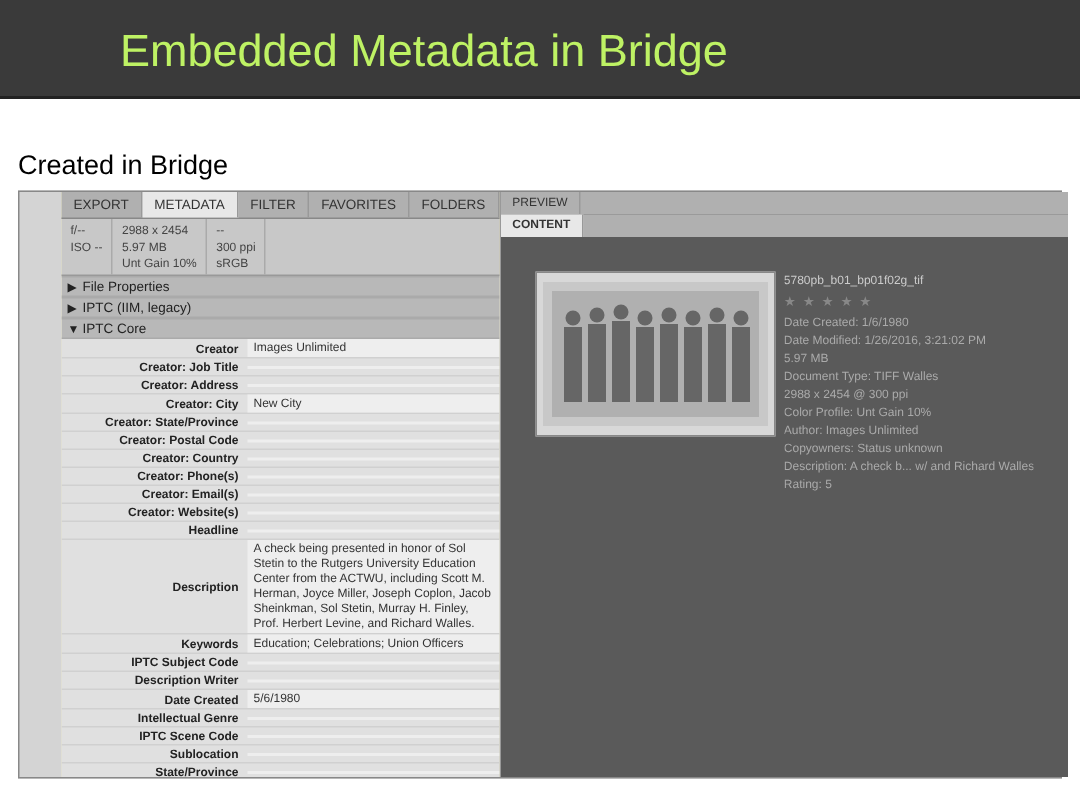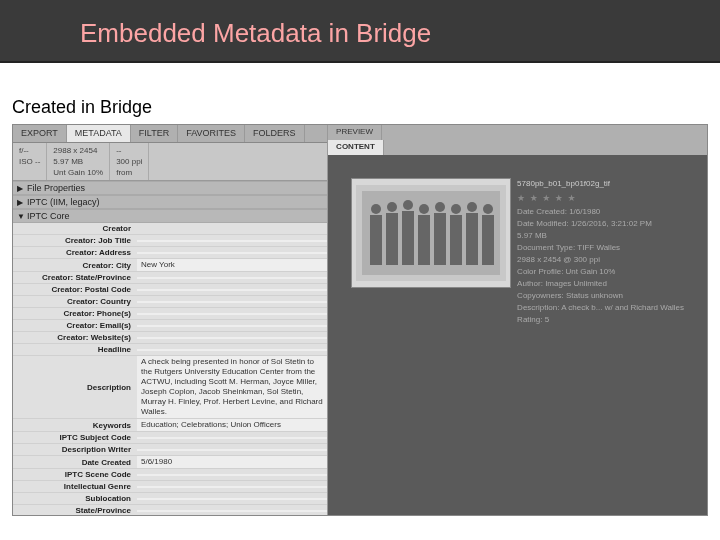--- a/index.html
+++ b/index.html
@@ -1,21 +1,21 @@
 <!DOCTYPE html>
 <html><head>
 <meta charset="utf-8">
 <style>
 * { margin: 0; padding: 0; box-sizing: border-box; font-family: Arial, sans-serif; }
 body { width: 720px; height: 540px; background: #fff; overflow: hidden; }
 .slide-header { background: #3a3a3a; padding: 18px 0 12px 80px; border-bottom: 2px solid #222; }
-.slide-header h1 { color: #fca5a5; font-size: 26px; font-weight: normal; }
+.slide-header h1 { color: #bef264; font-size: 30px; font-weight: normal; }
 .slide-sub { padding: 10px 0 6px 12px; font-size: 18px; color: #000; margin-top: 24px; }
 .app { display: flex; border: 1px solid #888; margin: 0 12px 12px 12px; height: 392px; background: #d4d4d4; }
-.left-panel { width: 328px; border-right: 1px solid #999; display: flex; flex-direction: column; background: #fef9c3; }
+.left-panel { width: 328px; border-right: 1px solid #999; display: flex; flex-direction: column; background: #fef9c3; margin-left: 28px; }
 .tabs { display: flex; background: #b0b0b0; border-bottom: 1px solid #888; height: 18px; }
 .tab { font-size: 9px; padding: 3px 8px; color: #333; cursor: pointer; border-right: 1px solid #999; }
 .tab.active { background: #e8e8e8; font-weight: normal; }
 .info-bar { display: flex; background: #c8c8c8; border-bottom: 1px solid #999; font-size: 8px; color: #444; }
 .info-col { padding: 2px 6px; border-right: 1px solid #aaa; line-height: 11px; }
 .info-col > div { white-space: nowrap; }
 .meta-scroll { flex: 1; overflow: hidden; background: #d8d8d8; }
 .section-header { display: flex; align-items: center; background: #b8b8b8; border-top: 1px solid #aaa; border-bottom: 1px solid #aaa; padding: 1px 4px; font-size: 9px; color: #222; cursor: pointer; }
 .section-header .tri { width: 10px; font-size: 8px; }
 .meta-rows { background: #e0e0e0; }
@@ -58,51 +58,52 @@
         <div>ISO --</div>
       </div>
       <div class="info-col">
         <div>2988 x 2454</div>
         <div>5.97 MB</div>
         <div>Unt Gain 10%</div>
       </div>
       <div class="info-col">
         <div>--</div>
         <div>300 ppi</div>
-        <div>from</div>
+        <div>sRGB</div>
       </div>
     </div>
     <div class="meta-scroll">
       <div class="section-header">
           <span class="tri">▶</span>
           <span>File Properties</span>
         </div>
       <div class="section-header">
           <span class="tri">▶</span>
           <span>IPTC (IIM, legacy)</span>
         </div>
       <div class="section-header">
           <span class="tri">▼</span>
           <span>IPTC Core</span>
         </div>
       <div class="meta-rows">
         <div class="meta-row">
             <div class="meta-label">Creator</div>
+            <div class="meta-value">Images Unlimited</div>
           </div>
         <div class="meta-row">
             <div class="meta-label">Creator: Job Title</div>
             <div class="meta-value"></div>
           </div>
         <div class="meta-row">
             <div class="meta-label">Creator: Address</div>
             <div class="meta-value"></div>
           </div>
         <div class="meta-row">
             <div class="meta-label">Creator: City</div>
-            <div class="meta-value">New York</div>
+            <div class="meta-value">New City</div>
           </div>
         <div class="meta-row">
             <div class="meta-label">Creator: State/Province</div>
             <div class="meta-value"></div>
           </div>
         <div class="meta-row">
             <div class="meta-label">Creator: Postal Code</div>
             <div class="meta-value"></div>
           </div>
         <div class="meta-row">
@@ -139,25 +140,25 @@
           </div>
         <div class="meta-row">
             <div class="meta-label">Description Writer</div>
             <div class="meta-value"></div>
           </div>
         <div class="meta-row">
             <div class="meta-label">Date Created</div>
             <div class="meta-value">5/6/1980</div>
           </div>
         <div class="meta-row">
+            <div class="meta-label">Intellectual Genre</div>
+            <div class="meta-value"></div>
+          </div>
+        <div class="meta-row">
             <div class="meta-label">IPTC Scene Code</div>
-            <div class="meta-value"></div>
-          </div>
-        <div class="meta-row">
-            <div class="meta-label">Intellectual Genre</div>
             <div class="meta-value"></div>
           </div>
         <div class="meta-row">
             <div class="meta-label">Sublocation</div>
             <div class="meta-value"></div>
           </div>
         <div class="meta-row">
             <div class="meta-label">State/Province</div>
             <div class="meta-value"></div>
           </div>

